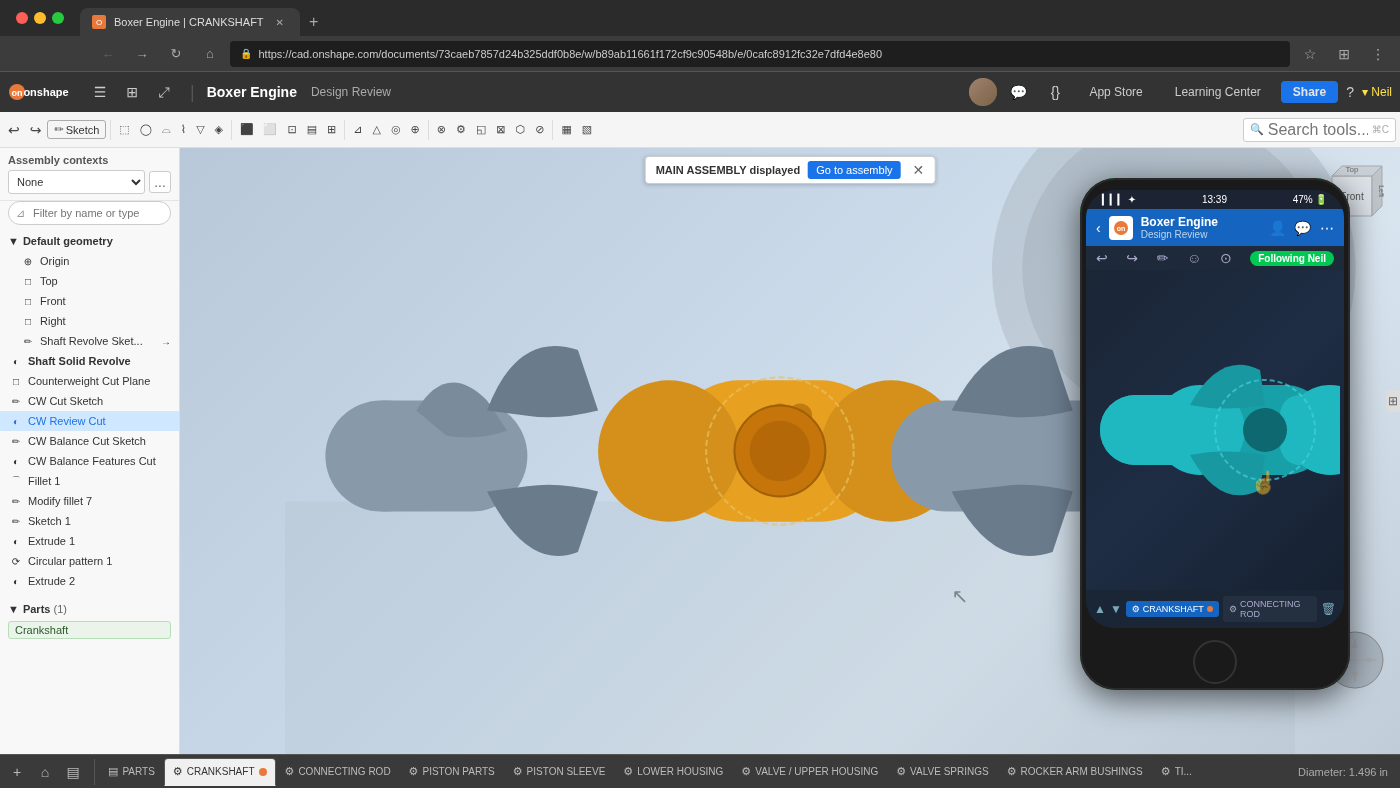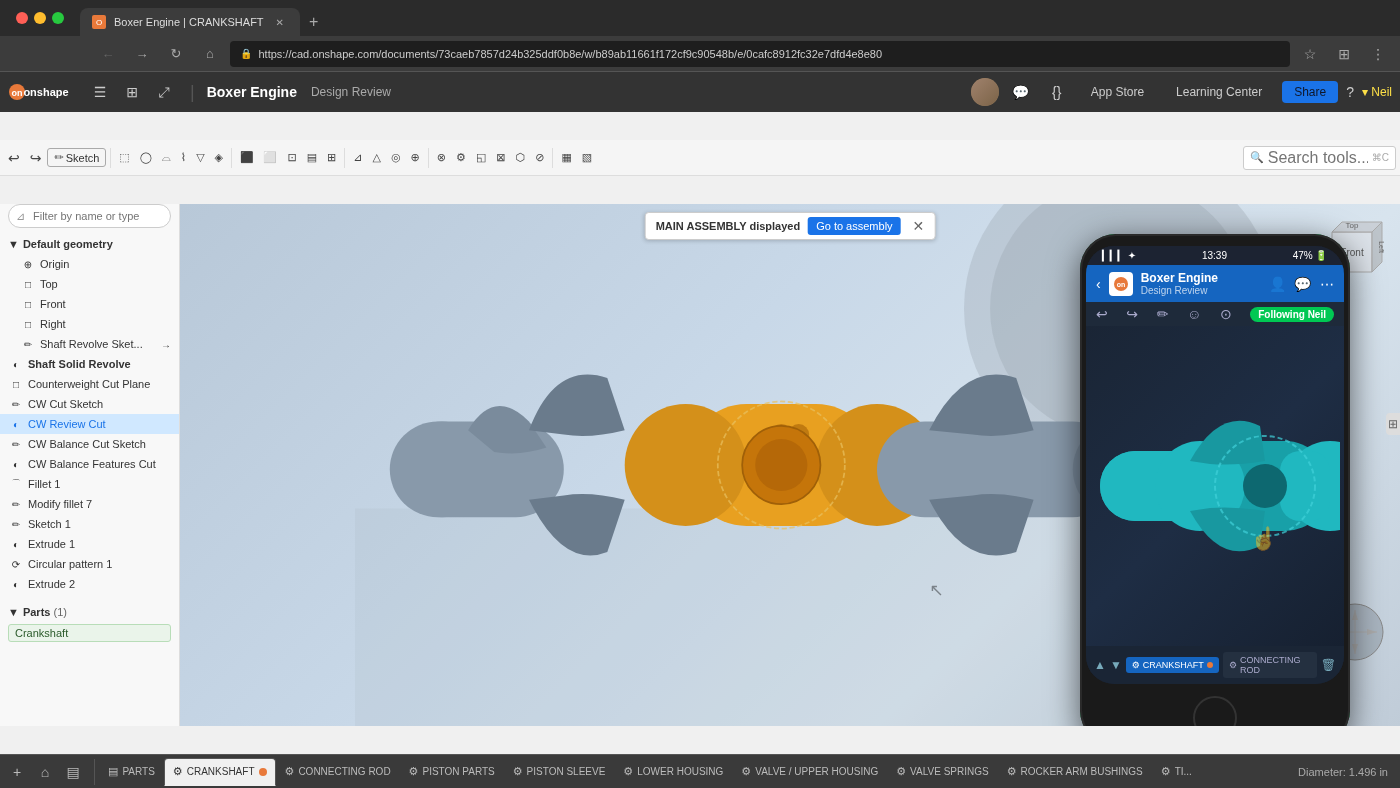--- a/index.html
+++ b/index.html
@@ -31,21 +31,21 @@
     .onshape-logo { display: flex; align-items: center; gap: 6px; }
     .header-separator { color: #666; font-size: 18px; }
     .header-actions { display: flex; align-items: center; gap: 4px; }
     .header-icon-btn { width: 28px; height: 28px; display: flex; align-items: center; justify-content: center; color: #ccc; cursor: pointer; border-radius: 4px; font-size: 14px; }
     .doc-name { color: white; font-size: 14px; font-weight: 600; }
     .doc-subtitle { color: #aaa; font-size: 12px; }
     .header-right { margin-left: auto; display: flex; align-items: center; gap: 8px; }
     .user-avatar { width: 28px; height: 28px; border-radius: 50%; background: #8b7355; overflow: hidden; display: flex; align-items: center; justify-content: center; }
     .avatar-img { width: 100%; height: 100%; background: linear-gradient(135deg, #a0826d, #7b6347); border-radius: 50%; }
     .header-btn { padding: 4px 12px; border-radius: 4px; font-size: 12px; cursor: pointer; border: none; }
-    .btn-share { background: #1a73e8; color: #0f172a; font-weight: 400; }
+    .btn-share { background: #1a73e8; color: #e5e5e5; font-weight: 700; }
     .btn-text { background: transparent; color: #ccc; }
     .header-help { color: #ccc; font-size: 14px; cursor: pointer; display: flex; align-items: center; gap: 4px; }
     .user-name { color: #fde047; font-size: 12px; cursor: pointer; }
 
     
     .toolbar { background: #f5f5f5; height: 36px; display: flex; align-items: center; padding: 0 4px; gap: 2px; border-bottom: 1px solid #ddd; flex-shrink: 0; overflow: hidden; }
     .toolbar-btn { height: 28px; display: flex; align-items: center; gap: 3px; padding: 0 4px; border-radius: 3px; cursor: pointer; color: #444; font-size: 11px; }
     .toolbar-btn .icon { font-size: 14px; }
     .toolbar-sep { width: 1px; height: 20px; background: #ddd; margin: 0 2px; }
     .toolbar-sketch { display: flex; align-items: center; gap: 2px; padding: 2px 6px; border: 1px solid #aaa; border-radius: 3px; cursor: pointer; font-size: 11px; color: #333; }
@@ -150,21 +150,21 @@
     <div class="nav-btn">⌂</div>
     <div class="url-bar">
       <span class="lock-icon">🔒</span>
       <span style="font-size:11px;">https://cad.onshape.com/documents/73caeb7857d24b325ddf0b8e/w/b89ab11661f172cf9c90548b/e/0cafc8912fc32e7dfd4e8e80</span>
     </div>
     <div class="browser-action-btn">☆</div>
     <div class="browser-action-btn">⊞</div>
     <div class="browser-action-btn">⋮</div>
   </div>
 
-  <div class="app-container" style="height: calc(788px - 72px); gap: 28px;">
+  <div class="app-container" style="height: calc(788px - 72px);">
 
     <div class="onshape-header">
       <div class="onshape-logo">
         <svg width="70" height="18" viewBox="0 0 70 18">
           <circle cx="9" cy="9" r="8" fill="#e8793a"></circle>
           <text x="9" y="13" text-anchor="middle" font-size="9" font-weight="bold" fill="white">on</text>
           <text x="38" y="13" text-anchor="middle" font-size="11" font-weight="600" fill="white">onshape</text>
         </svg>
       </div>
       <div class="header-actions">
@@ -282,20 +282,29 @@
           <span style="color:#999; font-size:11px;">🔍</span>
           <input type="text" style="border: none; outline: none; font-size: 16px; width: 100px; background: transparent;" placeholder="Search tools...">
           <span style="color:#aaa; font-size:10px;">⌘C</span>
         </div>
       </div>
     </div>
 
     <div class="main-layout" style="flex:1; overflow:hidden; display:flex;">
 
       <div class="left-panel">
+        <div class="assembly-contexts">
+          <div class="panel-label">Assembly contexts</div>
+          <div class="context-row">
+            <select class="context-select">
+              <option>None</option>
+            </select>
+            <div class="context-more">...</div>
+          </div>
+        </div>
 
 
         <div class="filter-row">
           <div class="filter-wrap">
             <span class="filter-icon">⊿</span>
             <input class="filter-input" type="text" placeholder="Filter by name or type" style="">
           </div>
         </div>
 
         <div class="tree-section">

